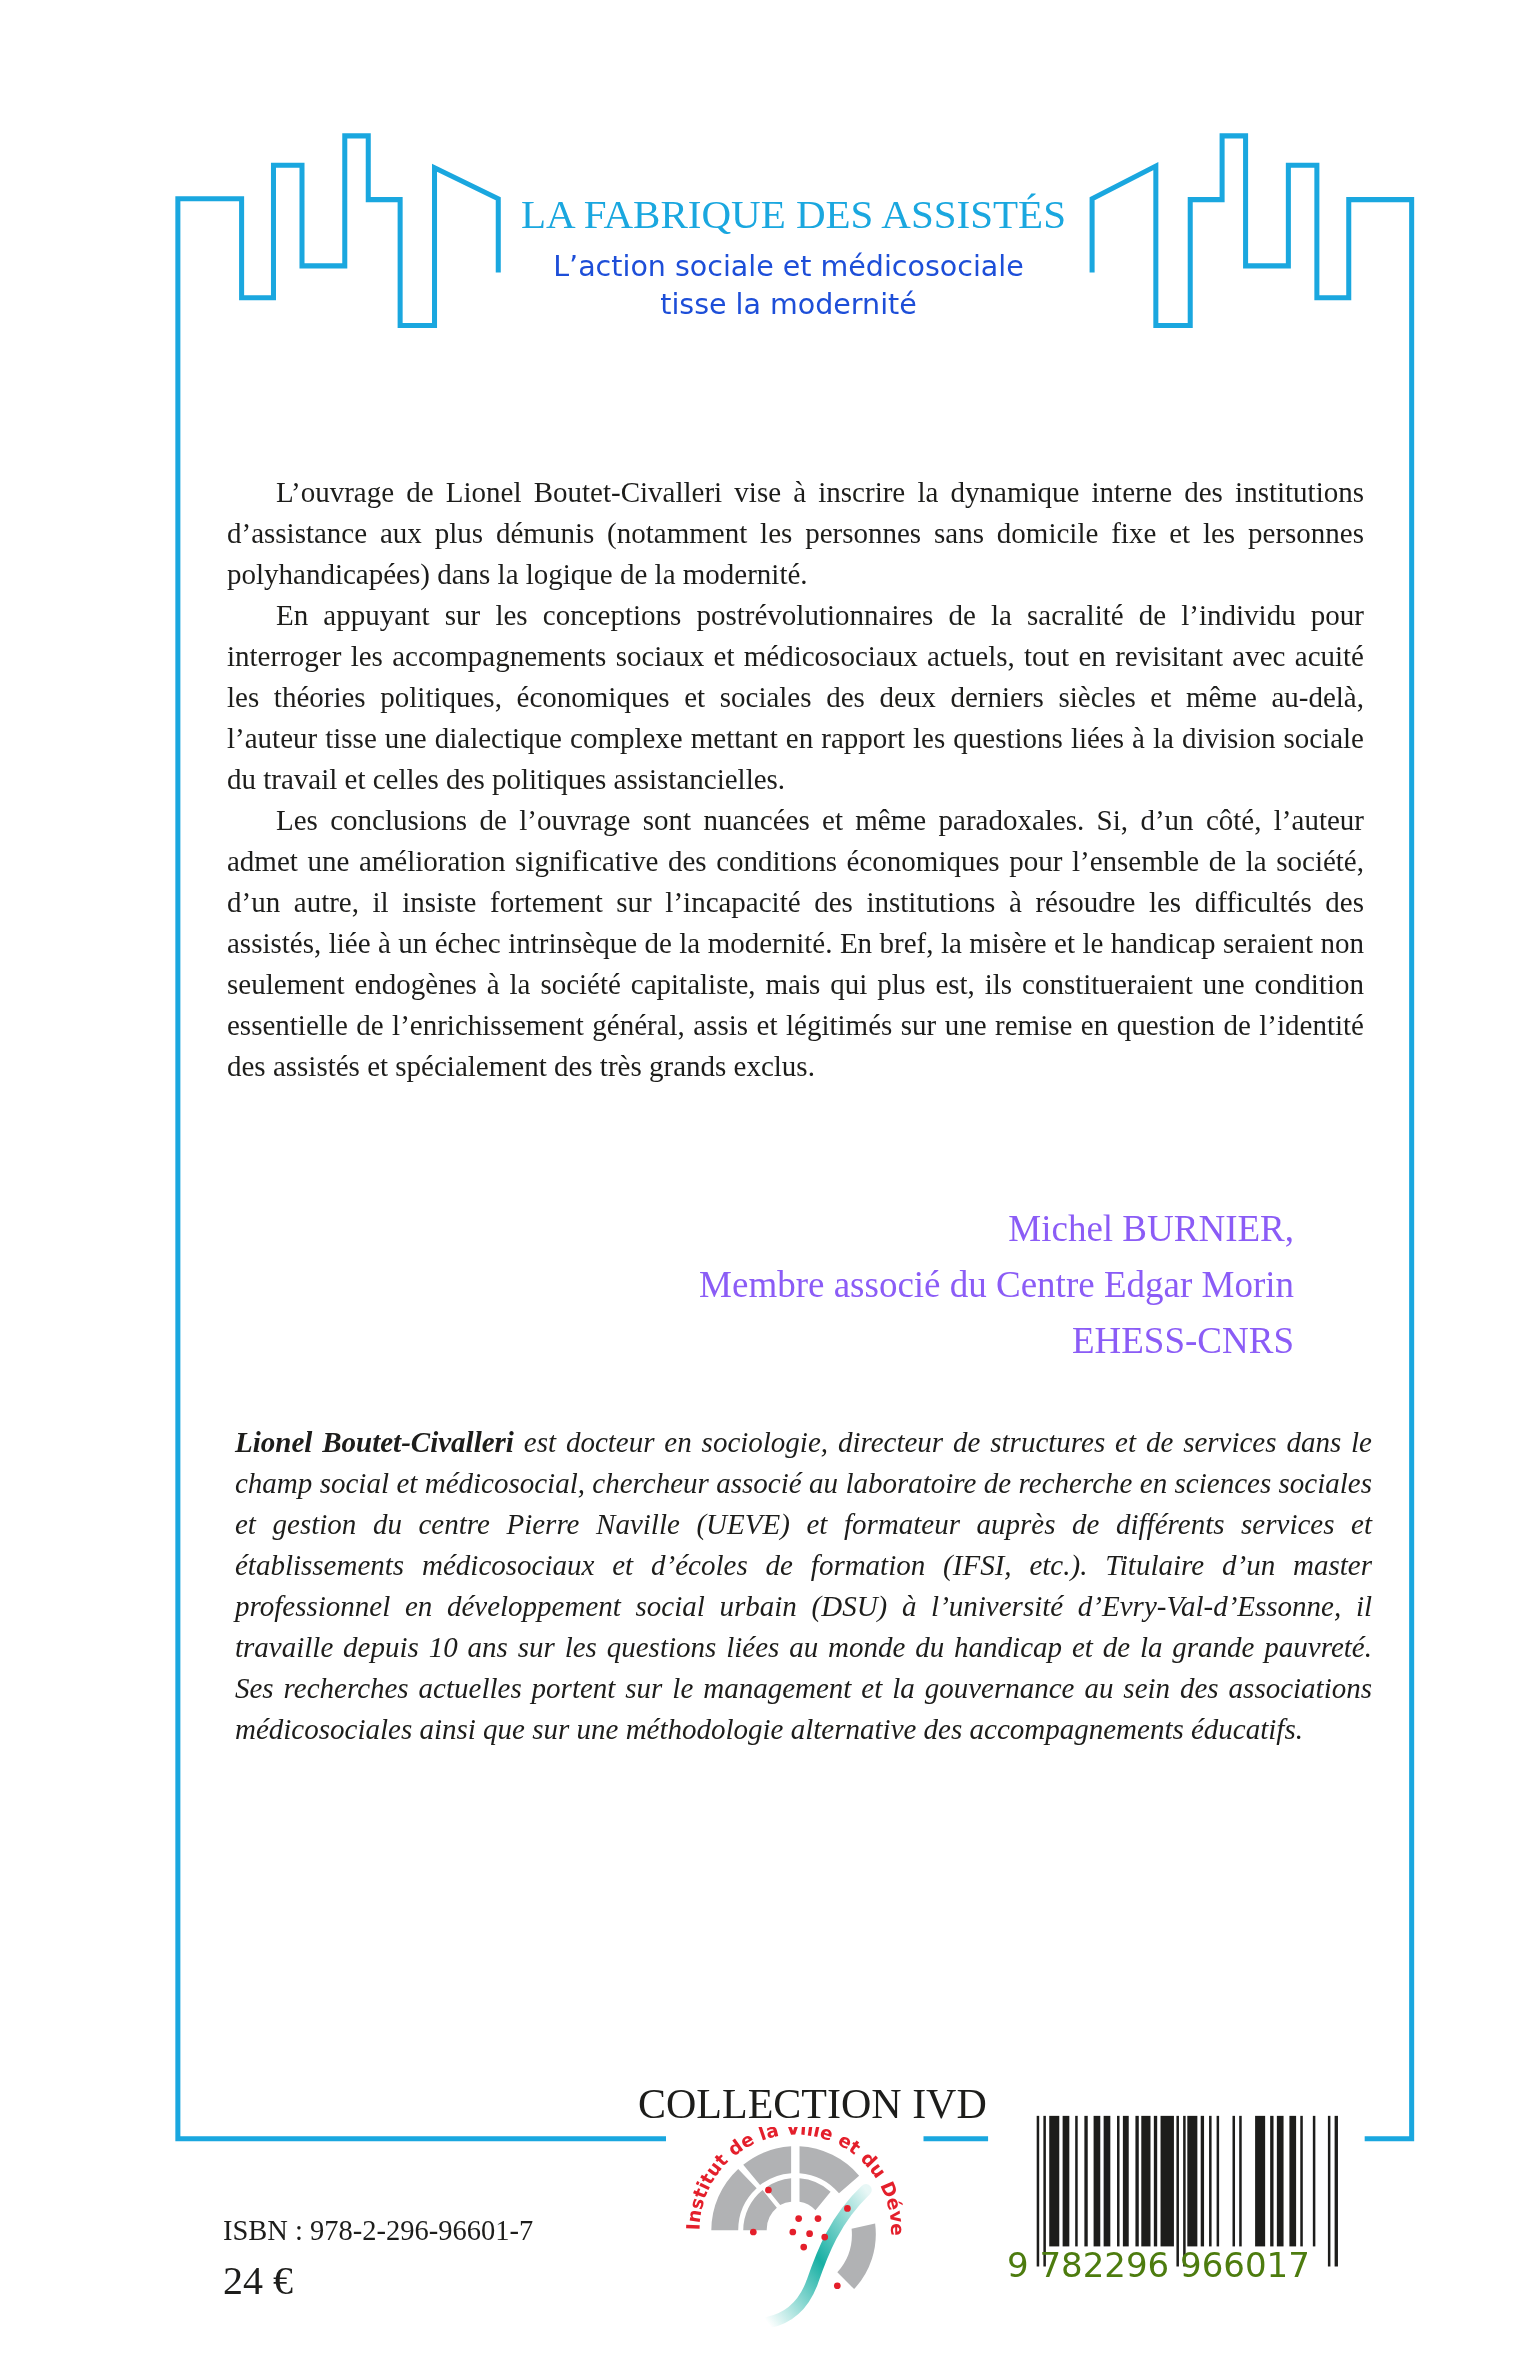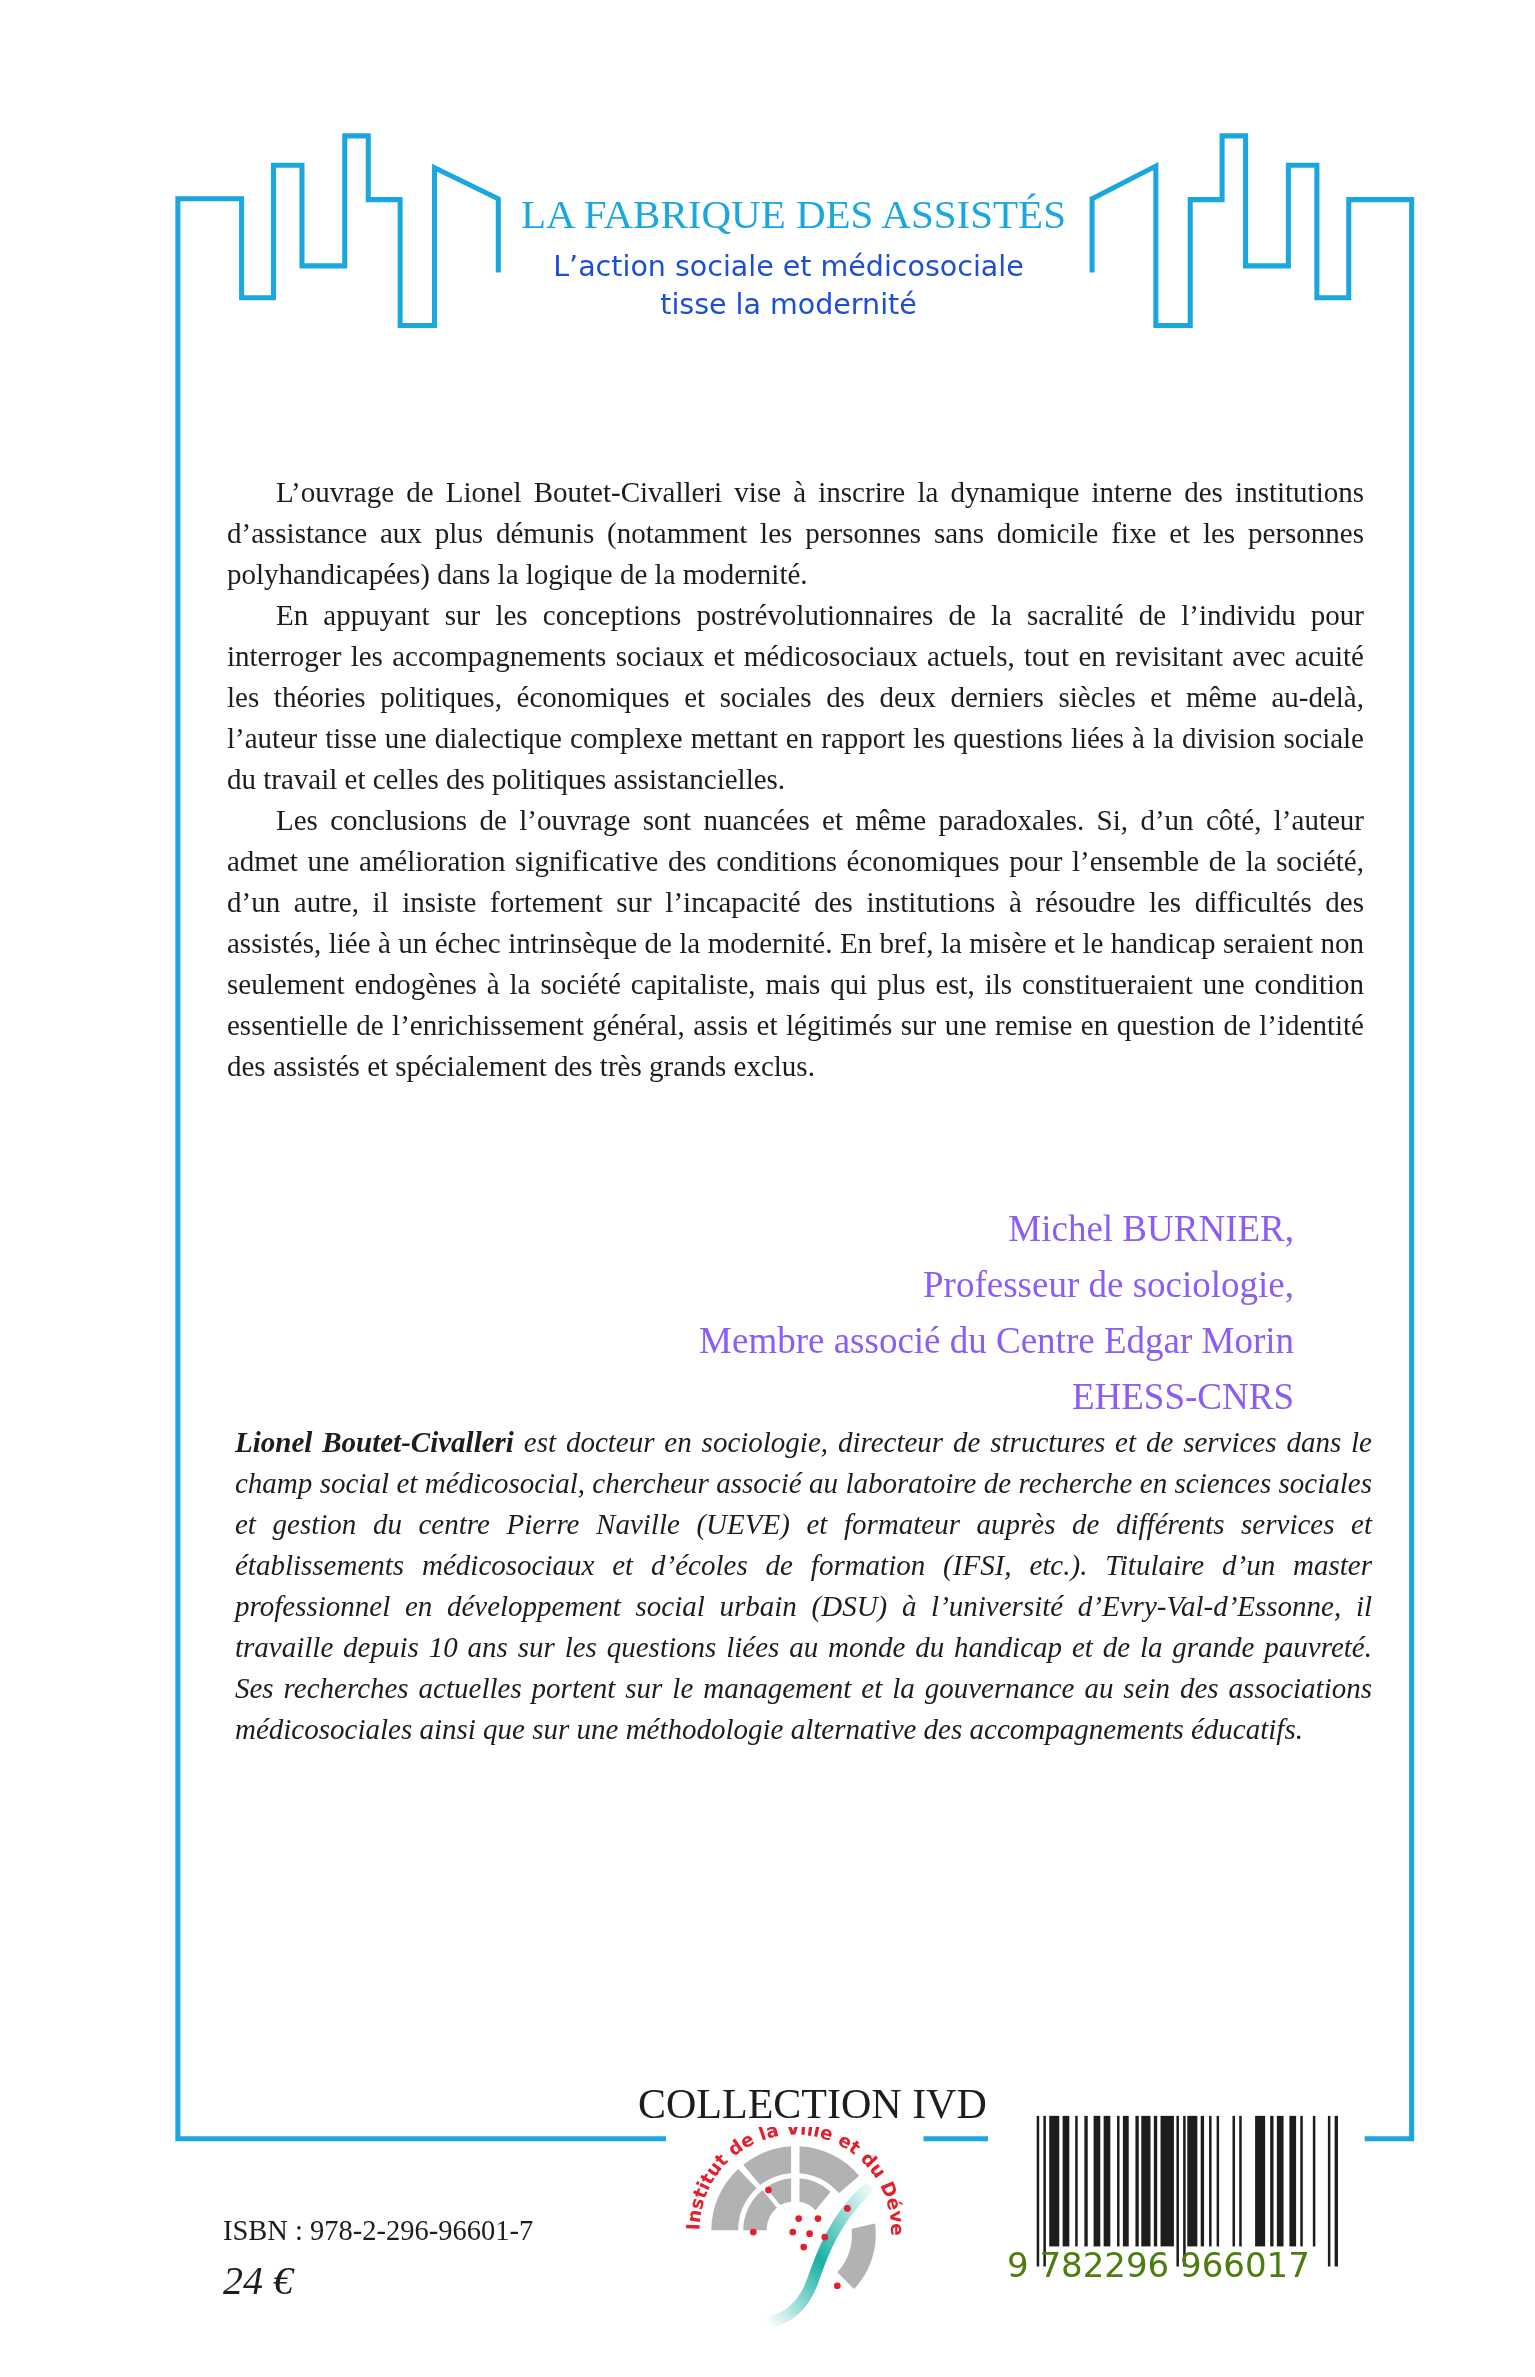--- a/index.html
+++ b/index.html
@@ -37,21 +37,21 @@
   .collection {
     position: absolute; left: 638px; top: 2080px; width: 319px; text-align: center;
     font-family: "Liberation Serif", serif; font-size: 42px; color: #1d1d1b; white-space: nowrap;
   }
   .isbn {
     position: absolute; left: 223px; top: 2215px;
     font-family: "Liberation Serif", serif; font-size: 28.5px; color: #1d1d1b; white-space: nowrap;
   }
   .price {
     position: absolute; left: 223px; top: 2257px;
-    font-family: "Liberation Serif", serif; font-size: 40px; color: #1d1d1b; white-space: nowrap; font-style: italic;
+    font-family: "Liberation Serif", serif; font-size: 40px; color: #1d1d1b; white-space: nowrap;
   }
   .barcode { position: absolute; left: 1028px; top: 2110px; }
   .barcode-digits {
     position: absolute; top: 2245px; left: 1007px; width: 352px;
     font-family: "DejaVu Sans", sans-serif; font-size: 34px; color: #4d7c0f; white-space: pre;
   }
   .logo { position: absolute; left: 671px; top: 2127px; }
 </style>
 </head>
 <body>
@@ -72,21 +72,20 @@
 <div class="subtitle sub2">tisse la modernité</div>
 
 <div class="body-text" style="top:472px;">
   <p>L’ouvrage de Lionel Boutet-Civalleri vise à inscrire la dynamique interne des institutions d’assistance aux plus démunis (notamment les personnes sans domicile fixe et les personnes polyhandicapées) dans la logique de la modernité.</p>
   <p>En appuyant sur les conceptions postrévolutionnaires de la sacralité de l’individu pour interroger les accompagnements sociaux et médicosociaux actuels, tout en revisitant avec acuité les théories politiques, économiques et sociales des deux derniers siècles et même au-delà, l’auteur tisse une dialectique complexe mettant en rapport les questions liées à la division sociale du travail et celles des politiques assistancielles.</p>
   <p>Les conclusions de l’ouvrage sont nuancées et même paradoxales. Si, d’un côté, l’auteur admet une amélioration significative des conditions économiques pour l’ensemble de la société, d’un autre, il insiste fortement sur l’incapacité des institutions à résoudre les difficultés des assistés, liée à un échec intrinsèque de la modernité. En bref, la misère et le handicap seraient non seulement endogènes à la société capitaliste, mais qui plus est, ils constitueraient une condition essentielle de l’enrichissement général, assis et légitimés sur une remise en question de l’identité des assistés et spécialement des très grands exclus.</p>
 </div>
 
 <div class="signature">
   <div>Michel BURNIER,</div>
-  <div>Professeur de sociologie,</div>
   <div>Membre associé du Centre Edgar Morin</div>
   <div>EHESS-CNRS</div>
 </div>
 
 <p class="bio"><b>Lionel Boutet-Civalleri</b><span> est docteur en sociologie, directeur de structures et de services dans le champ social et médicosocial, chercheur associé au laboratoire de recherche en sciences sociales et gestion du centre Pierre Naville (UEVE) et formateur auprès de différents services et établissements médicosociaux et d’écoles de formation (IFSI, etc.). Titulaire d’un master professionnel en développement social urbain (DSU) à l’université d’Evry-Val-d’Essonne, il travaille depuis 10 ans sur les questions liées au monde du handicap et de la grande pauvreté. Ses recherches actuelles portent sur le management et la gouvernance au sein des associations médicosociales ainsi que sur une méthodologie alternative des accompagnements éducatifs.</span></p>
 
 <div class="collection">COLLECTION IVD</div>
 
 <svg class="logo" width="252" height="210" viewBox="0 0 300 250">
   <defs>

